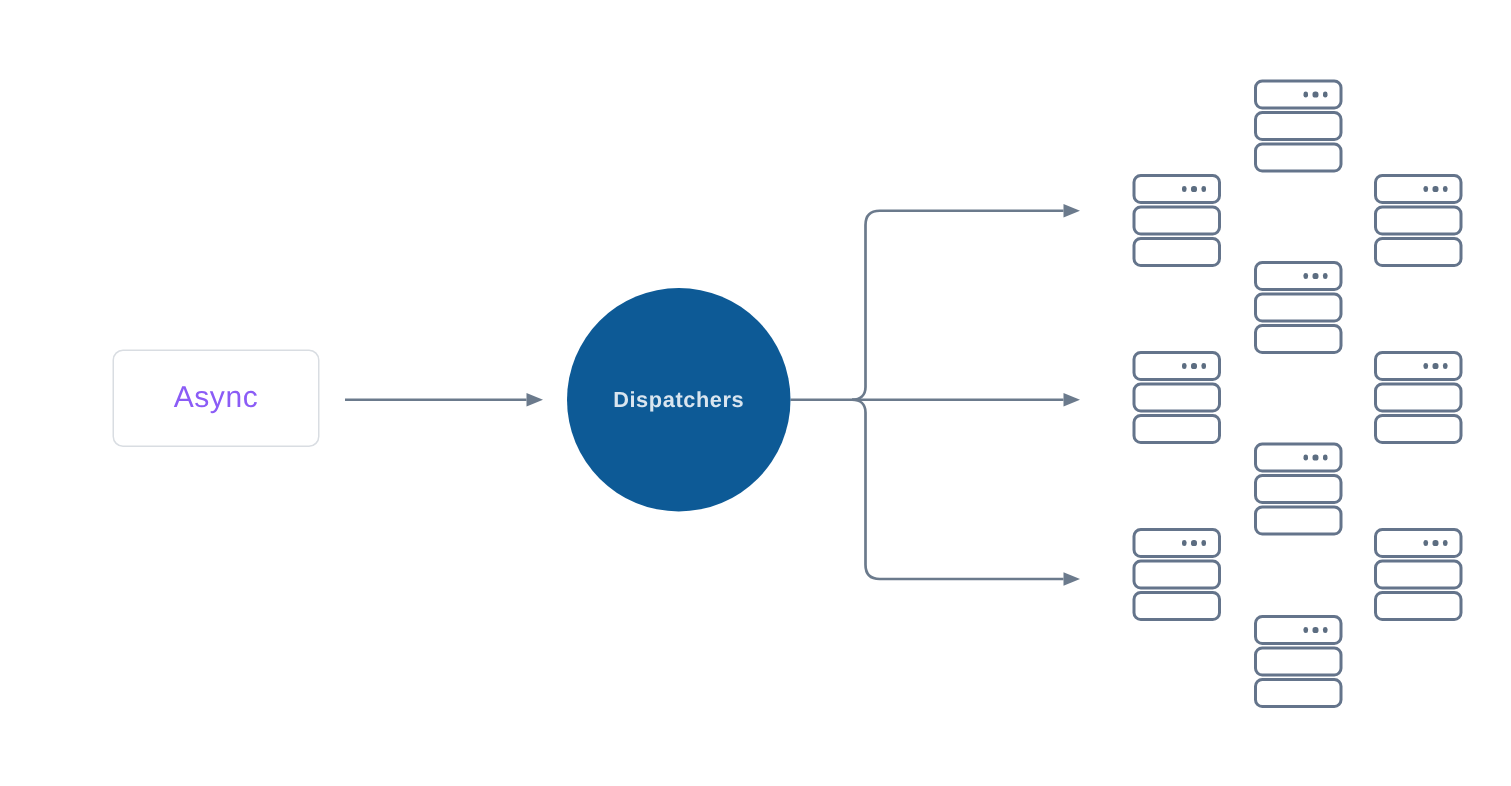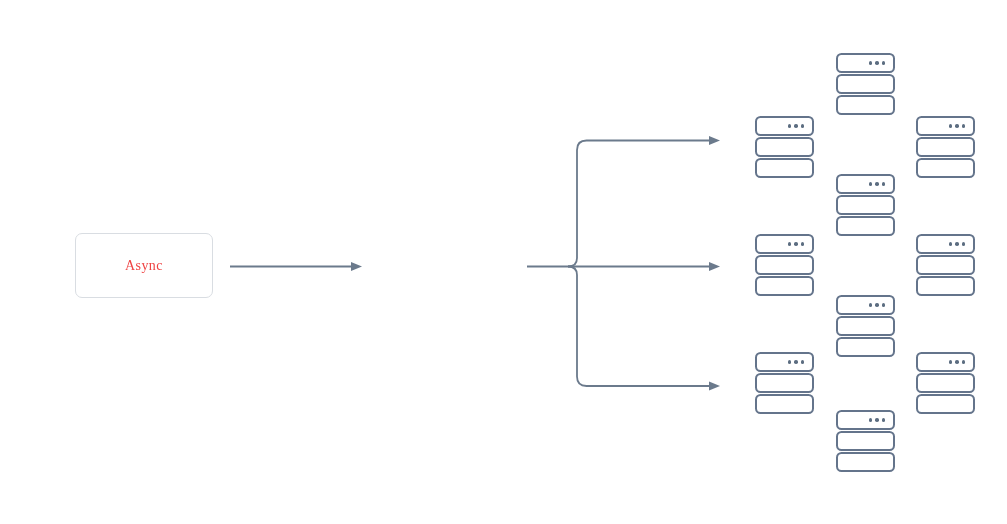--- a/index.html
+++ b/index.html
@@ -30,24 +30,23 @@
     height: 65px;
     box-sizing: border-box;
     background: #ffffff;
     border: 1px solid #d9dde2;
     border-radius: 7px;
     display: flex;
     align-items: center;
     justify-content: center;
   }
   .async-label {
-    color: #ef4444;
-    font-size: 14px;
+    color: #8b5cf6;
+    font-size: 20px;
     letter-spacing: 0.4px;
-    font-family: Liberation Serif, serif;
   }
   .dispatcher-circle {
     position: absolute;
     left: 378px;
     top: 192px;
     width: 149px;
     height: 149px;
     border-radius: 50%;
     background: #0d5a96;
     display: flex;
@@ -115,20 +114,23 @@
     <g>
       <path d="M 568 266.5 C 573.5 266.5 577 269.5 577 275 L 577 376.5 Q 577 386 586.5 386 L 709 386" stroke="#6b7a8c" stroke-width="1.8"></path>
       <polygon points="709,381.5 720,386 709,390.5" fill="#6b7a8c"></polygon>
     </g>
   </svg>
 
   <div class="async-box">
     <span class="async-label">Async</span>
   </div>
 
+  <div class="dispatcher-circle">
+    <span class="dispatcher-label">Dispatchers</span>
+  </div>
 
   <div class="server" style="left:755px;top:116px">
     <div class="seg top">
         <span class="dot"></span>
         <span class="dot"></span>
         <span class="dot"></span>
       </div>
     <div class="seg"></div>
     <div class="seg"></div>
   </div>

